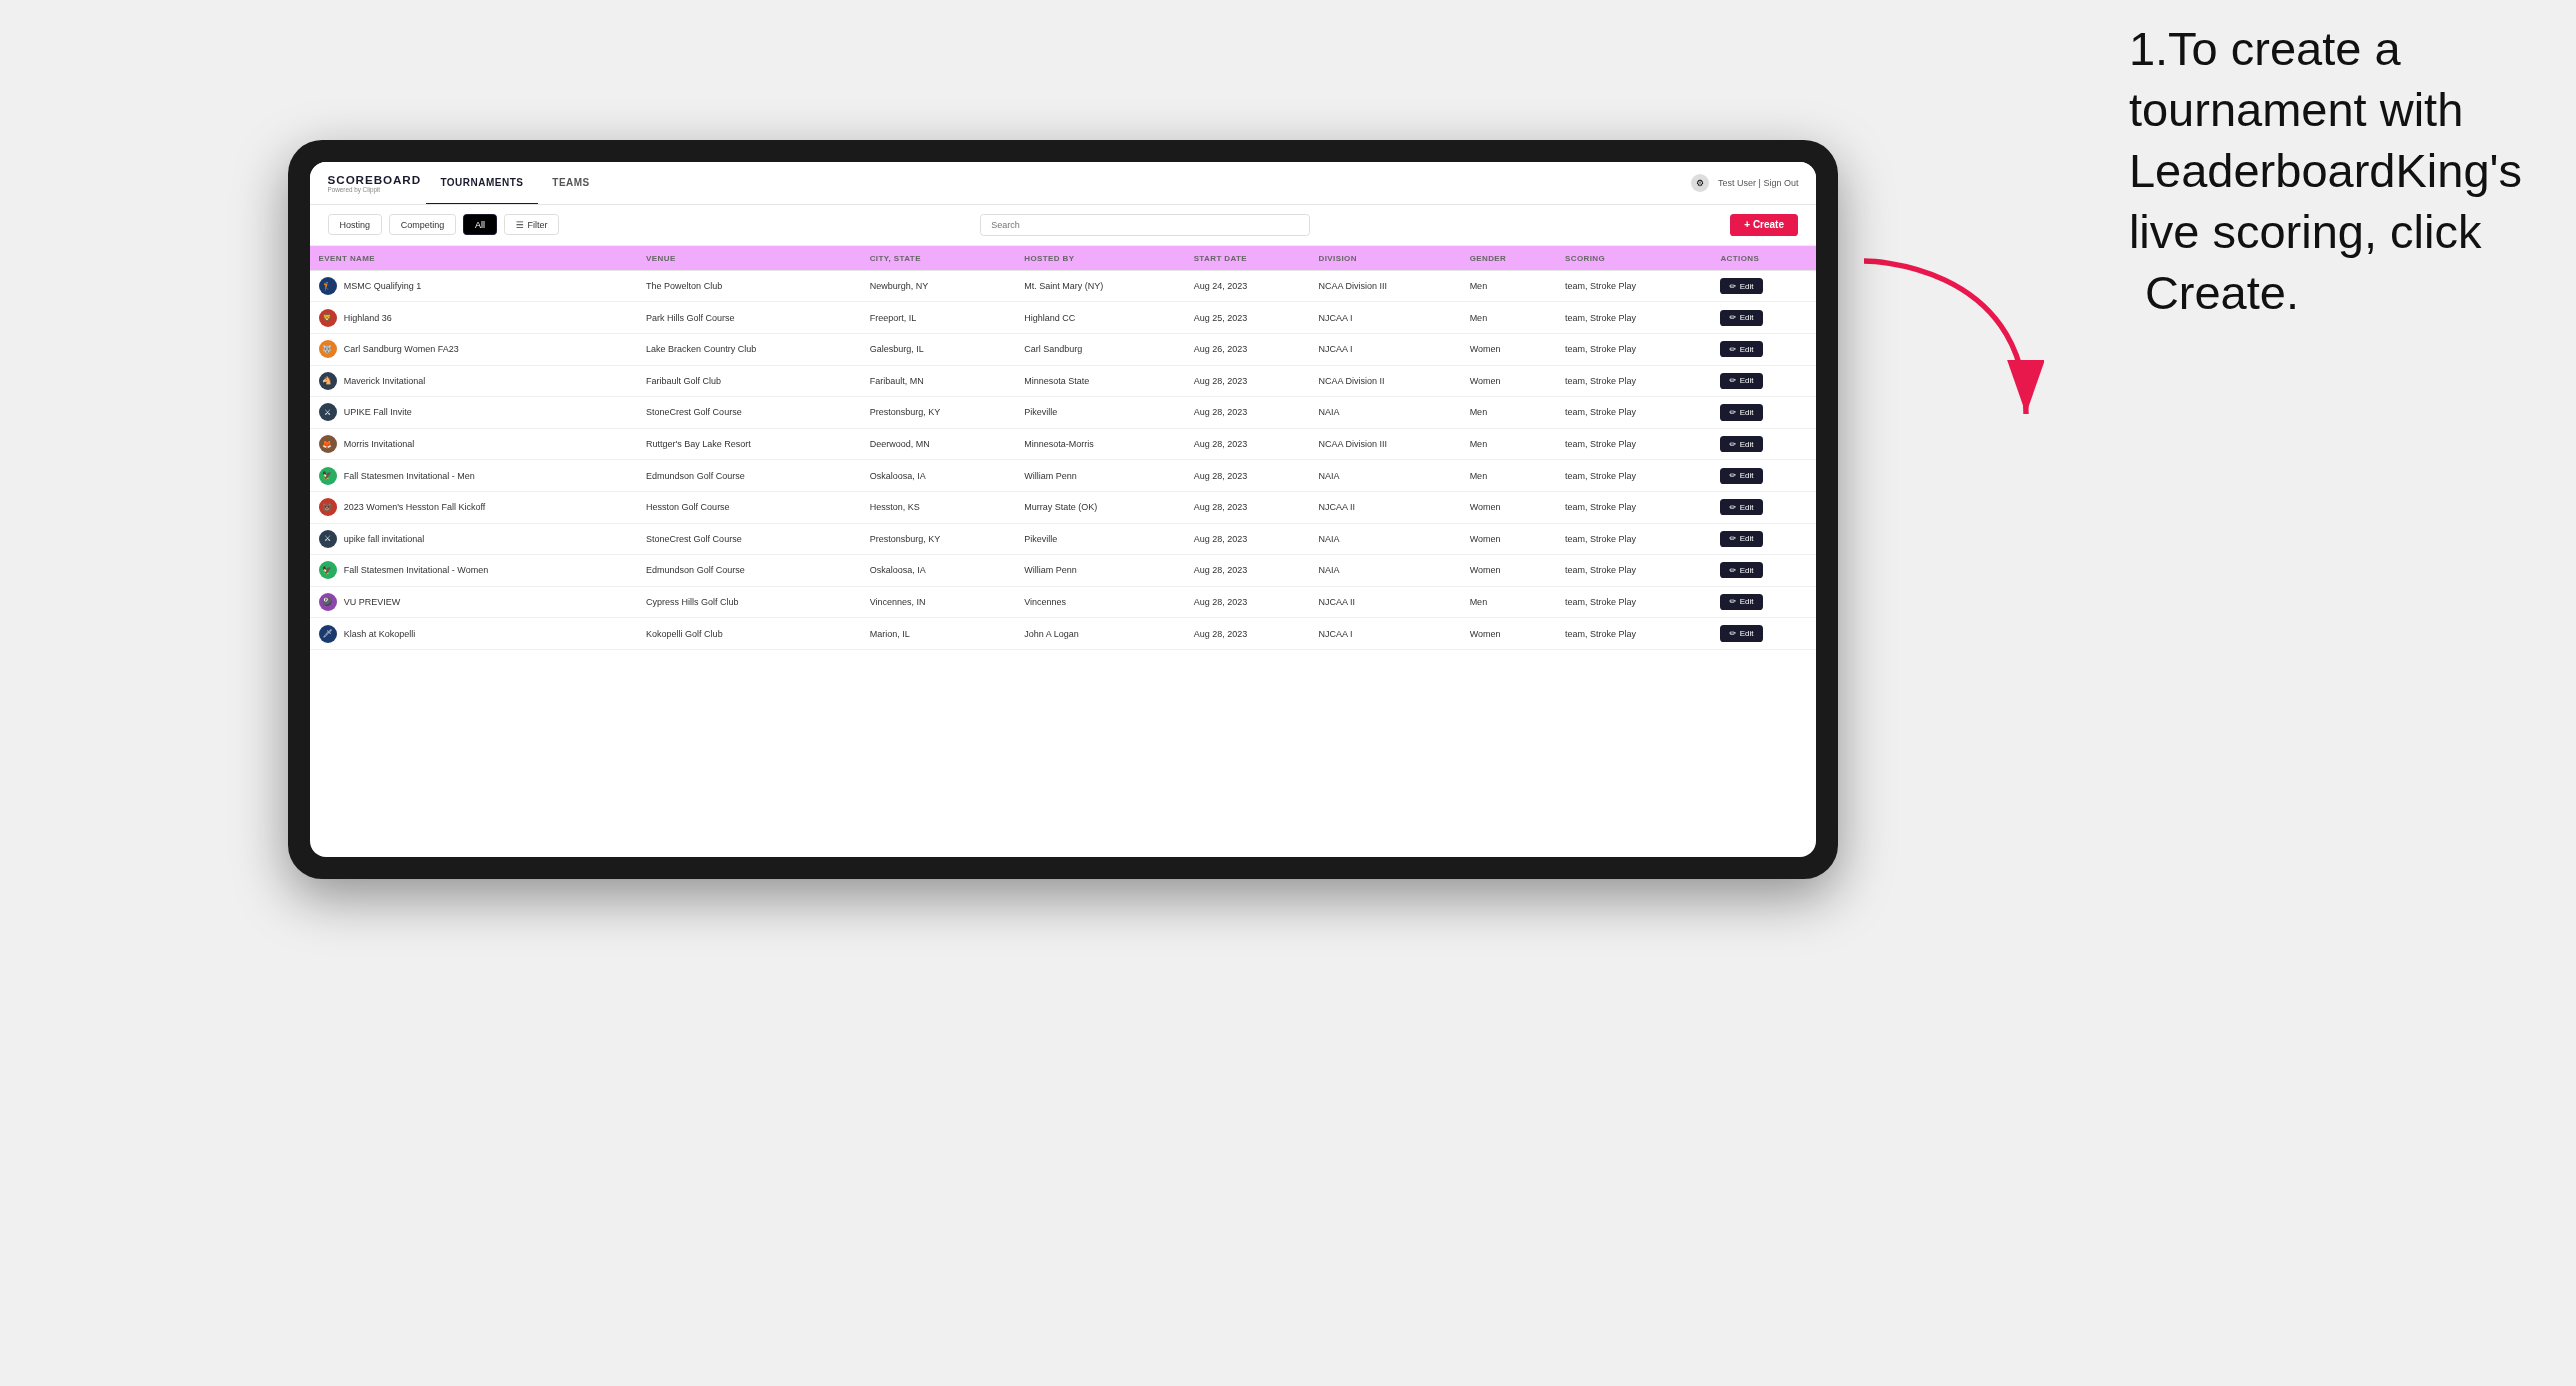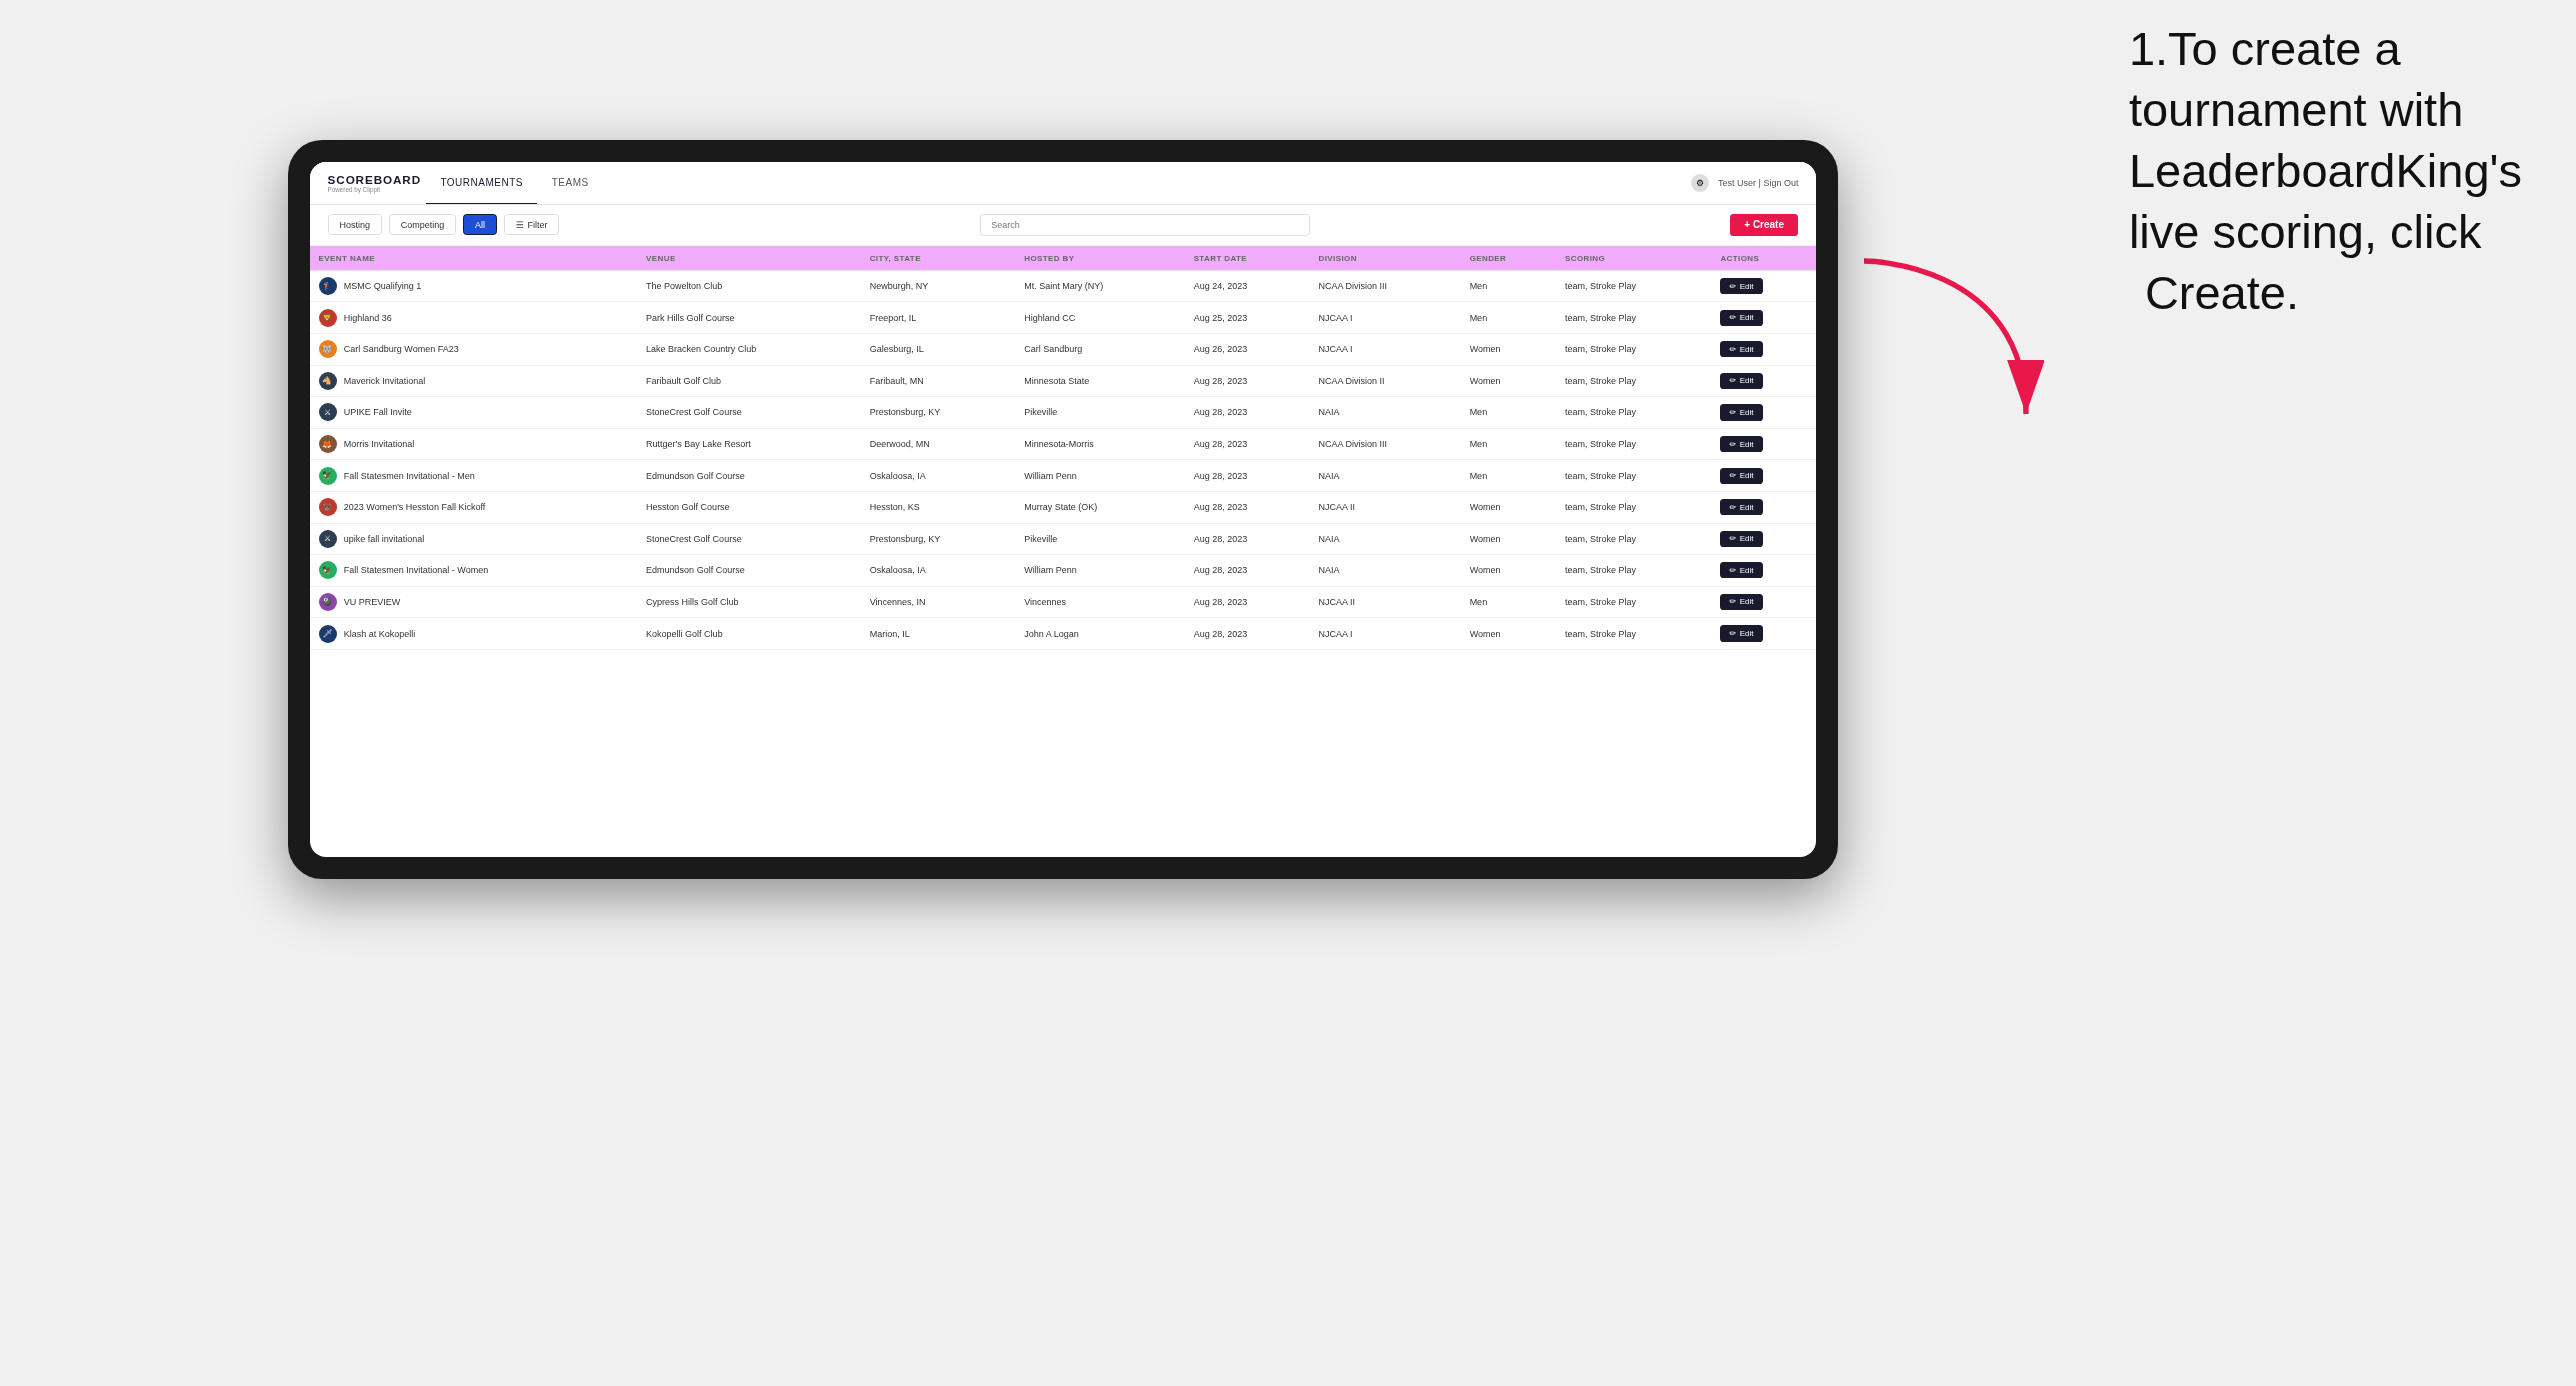--- a/index.html
+++ b/index.html
@@ -81,21 +81,21 @@
       gap: 0;
       flex: 1;
     }
 
     .nav-tab {
       padding: 0 14.4px;
       height: 43px;
       display: flex;
       align-items: center;
       font-size: 10px;
-      font-weight: 400;
+      font-weight: 700;
       color: #555;
       cursor: pointer;
       border-bottom: 1.8px solid transparent;
       text-transform: uppercase;
       letter-spacing: 0.5px;
     }
 
     .nav-tab.active {
       color: #1a1a2e;
       border-bottom-color: #1a1a2e;
@@ -138,21 +138,21 @@
       padding: 4.5px 10.8px;
       border: 0.9px solid #ddd;
       border-radius: 3.6px;
       font-size: 9px;
       background: #fff;
       color: #333;
       cursor: pointer;
     }
 
     .filter-btn.active-tab {
-      background: #1d4ed8;
+      background: #000000;
       color: #fff;
       border-color: #1a1a2e;
     }
 
     .filter-icon-btn {
       padding: 4.5px 10.8px;
       border: 0.9px solid #ddd;
       border-radius: 3.6px;
       font-size: 9px;
       background: #fff;

